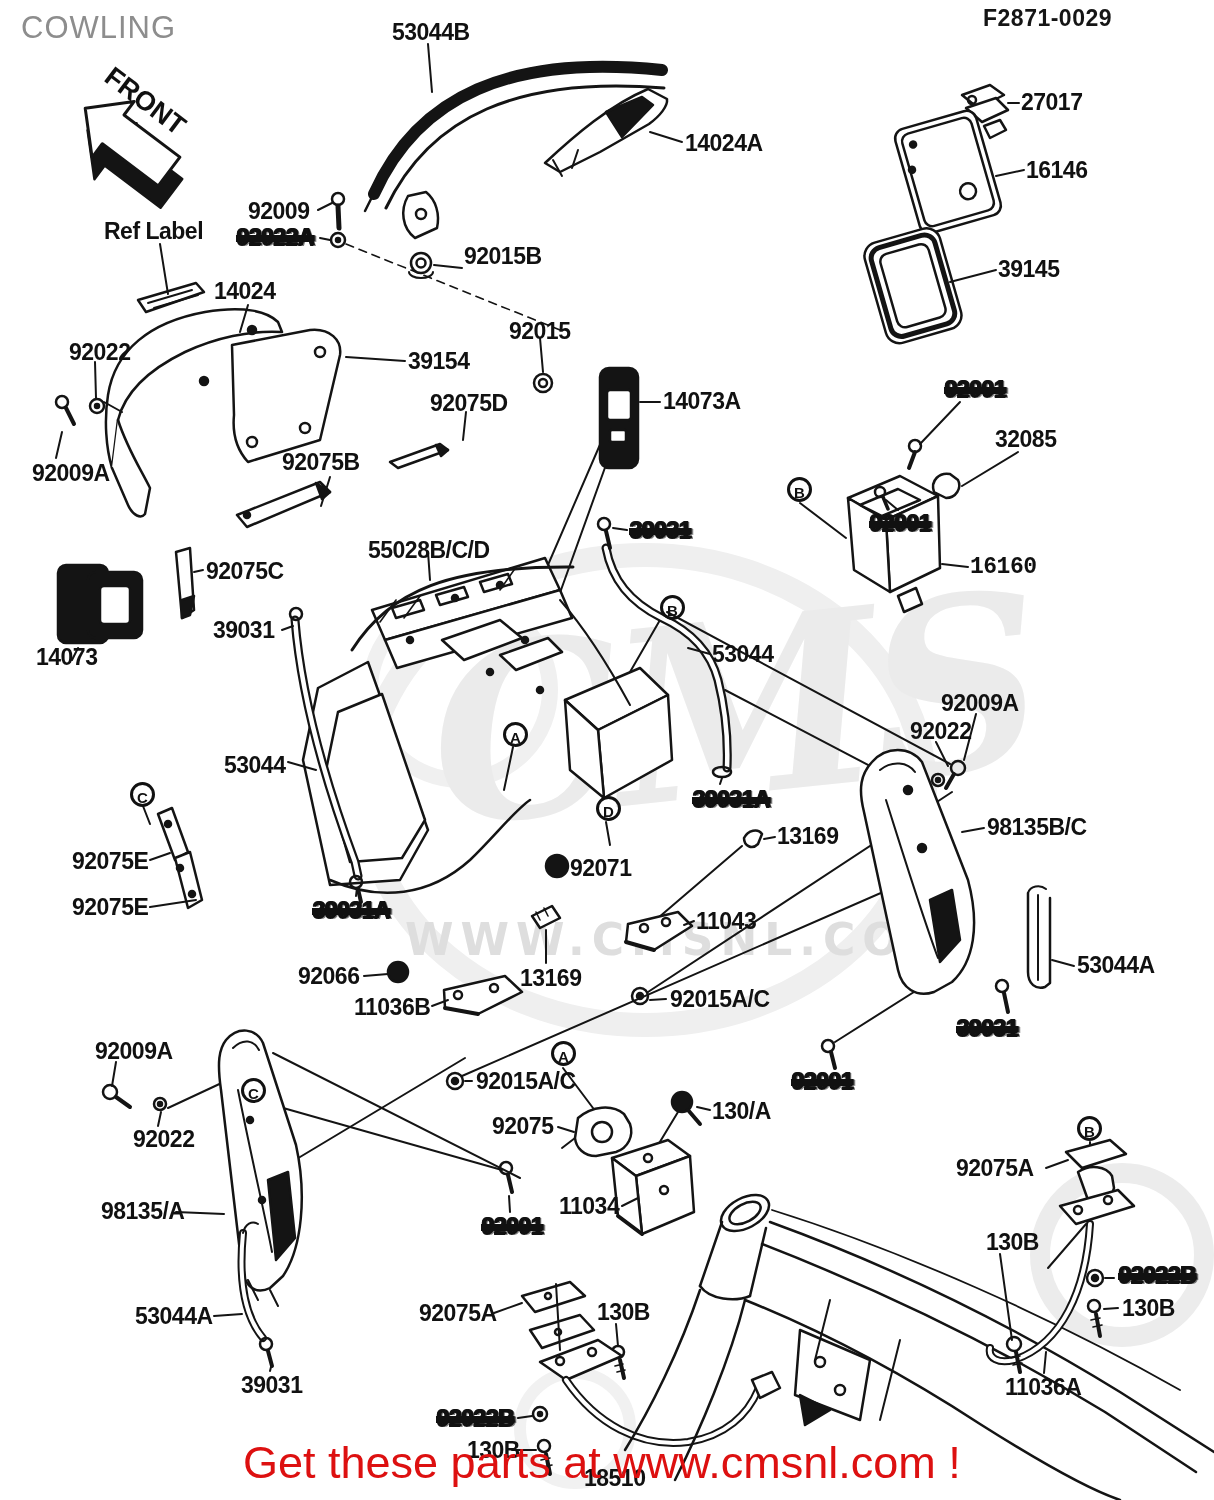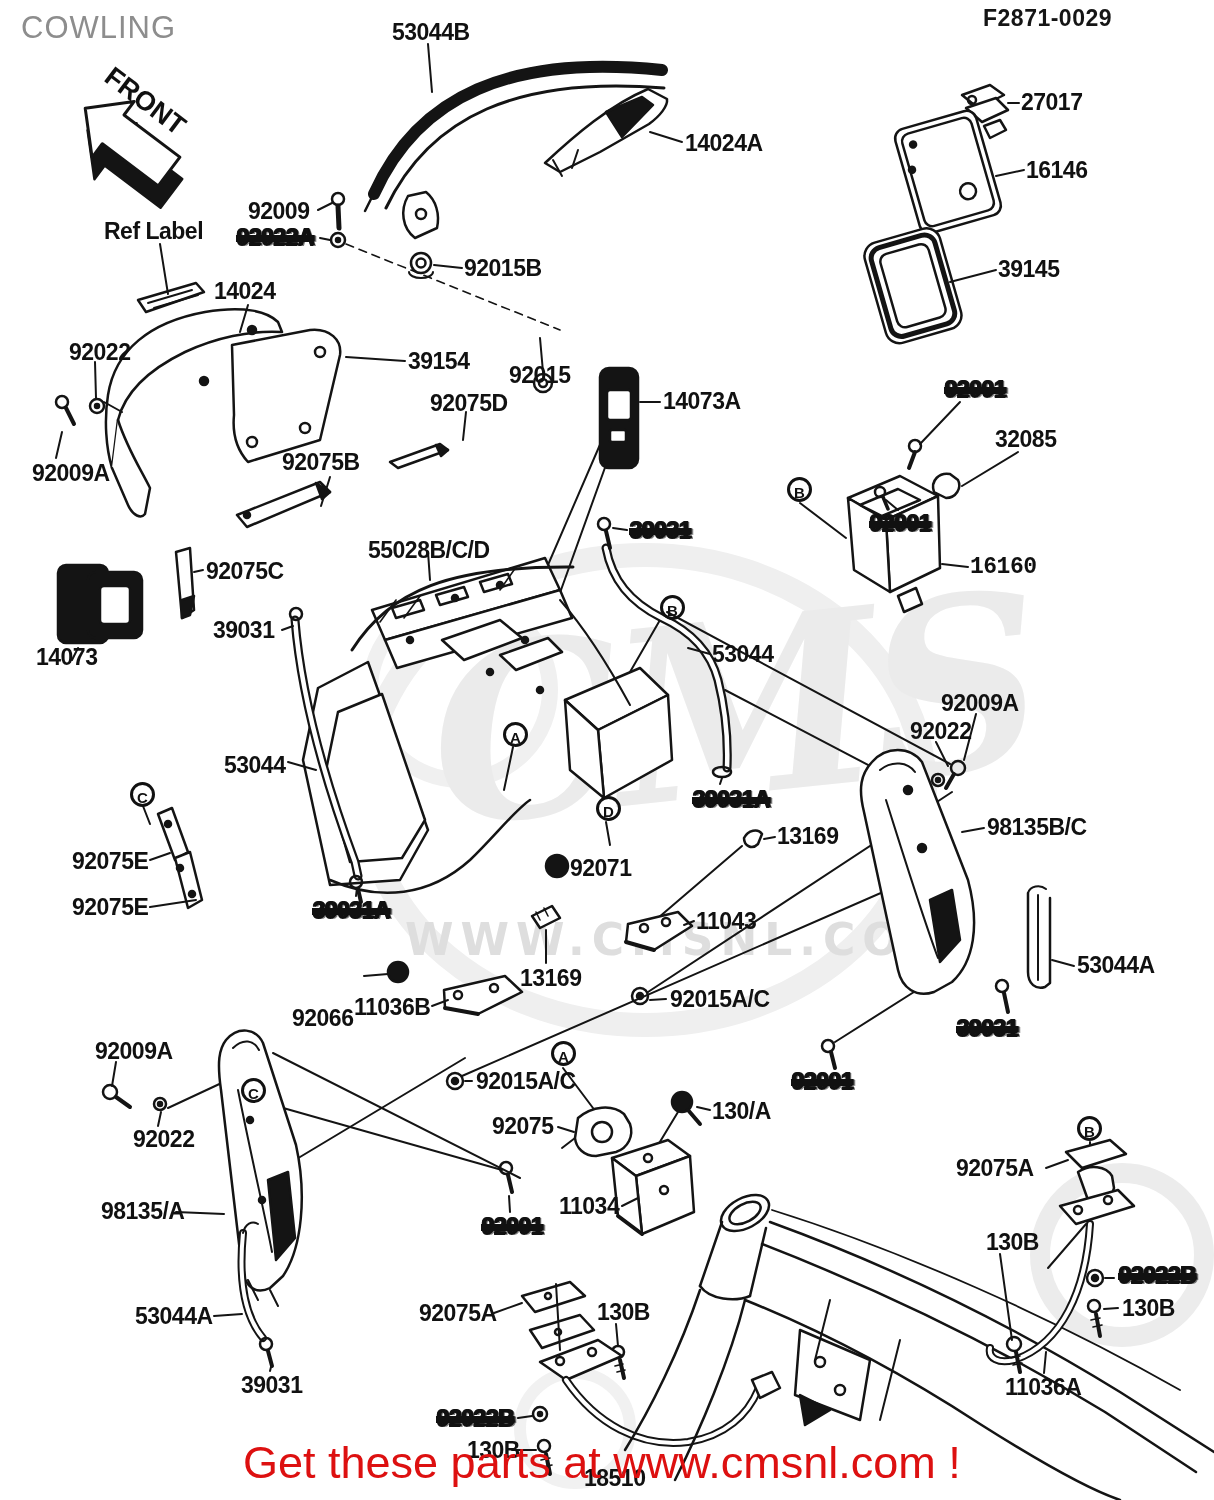--- a/index.html
+++ b/index.html
@@ -476,29 +476,29 @@
   <div class="front-arrow-text">FRONT</div>
 
   <div id="labels">
       <div class="lbl" style="left: 392px; top: 20px;">53044B</div>
       <div class="lbl" style="left: 685px; top: 131px;">14024A</div>
       <div class="lbl" style="left: 1021px; top: 90px;">27017</div>
       <div class="lbl" style="left: 1026px; top: 158px;">16146</div>
       <div class="lbl" style="left: 998px; top: 257px;">39145</div>
       <div class="lbl" style="left: 248px; top: 199px;">92009</div>
       <div class="lbl struck" style="left: 236px; top: 225px;">92022A</div>
-      <div class="lbl" style="left: 464px; top: 256px; text-align: center;">92015B</div>
+      <div class="lbl" style="left: 464px; top: 244px; text-align: center;">92015B</div>
       <div class="lbl" style="left: 104px; top: 219px;">Ref Label</div>
       <div class="lbl" style="left: 214px; top: 279px;">14024</div>
       <div class="lbl" style="left: 69px; top: 340px;">92022</div>
       <div class="lbl" style="left: 32px; top: 461px;">92009A</div>
       <div class="lbl" style="left: 408px; top: 349px;">39154</div>
       <div class="lbl" style="left: 430px; top: 391px;">92075D</div>
       <div class="lbl" style="left: 282px; top: 450px;">92075B</div>
-      <div class="lbl" style="left: 509px; top: 319px; margin-top: 44px;">92015</div>
+      <div class="lbl" style="left: 509px; top: 319px;">92015</div>
       <div class="lbl" style="left: 663px; top: 389px;">14073A</div>
       <div class="lbl" style="left: 368px; top: 538px;">55028B/C/D</div>
       <div class="lbl struck" style="left: 629px; top: 518px;">39031</div>
       <div class="lbl struck" style="left: 944px; top: 377px;">92001</div>
       <div class="lbl" style="left: 995px; top: 427px;">32085</div>
       <div class="lbl struck" style="left: 869px; top: 511px;">92001</div>
       <div class="lbl" style="left: 970px; top: 555px; font-family: Liberation Mono, monospace;">16160</div>
       <div class="lbl" style="left: 213px; top: 618px;">39031</div>
       <div class="lbl" style="left: 206px; top: 559px;">92075C</div>
       <div class="lbl" style="left: 36px; top: 645px;">14073</div>
@@ -507,21 +507,21 @@
       <div class="lbl" style="left: 941px; top: 691px;">92009A</div>
       <div class="lbl" style="left: 910px; top: 719px;">92022</div>
       <div class="lbl" style="left: 987px; top: 815px;">98135B/C</div>
       <div class="lbl" style="left: 777px; top: 824px;">13169</div>
       <div class="lbl struck" style="left: 692px; top: 787px;">39031A</div>
       <div class="lbl" style="left: 570px; top: 856px;">92071</div>
       <div class="lbl" style="left: 72px; top: 849px;">92075E</div>
       <div class="lbl" style="left: 72px; top: 895px;">92075E</div>
       <div class="lbl" style="left: 696px; top: 909px;">11043</div>
       <div class="lbl struck" style="left: 312px; top: 898px;">39031A</div>
-      <div class="lbl" style="left: 292px; top: 964px; margin-top: 42px;">92066</div>
+      <div class="lbl" style="left: 298px; top: 964px;">92066</div>
       <div class="lbl" style="left: 520px; top: 966px;">13169</div>
       <div class="lbl" style="left: 354px; top: 995px;">11036B</div>
       <div class="lbl" style="left: 670px; top: 987px;">92015A/C</div>
       <div class="lbl" style="left: 1077px; top: 953px;">53044A</div>
       <div class="lbl struck" style="left: 956px; top: 1016px;">39031</div>
       <div class="lbl" style="left: 95px; top: 1039px;">92009A</div>
       <div class="lbl" style="left: 133px; top: 1127px;">92022</div>
       <div class="lbl" style="left: 476px; top: 1069px;">92015A/C</div>
       <div class="lbl" style="left: 492px; top: 1114px;">92075</div>
       <div class="lbl" style="left: 712px; top: 1099px;">130/A</div>

